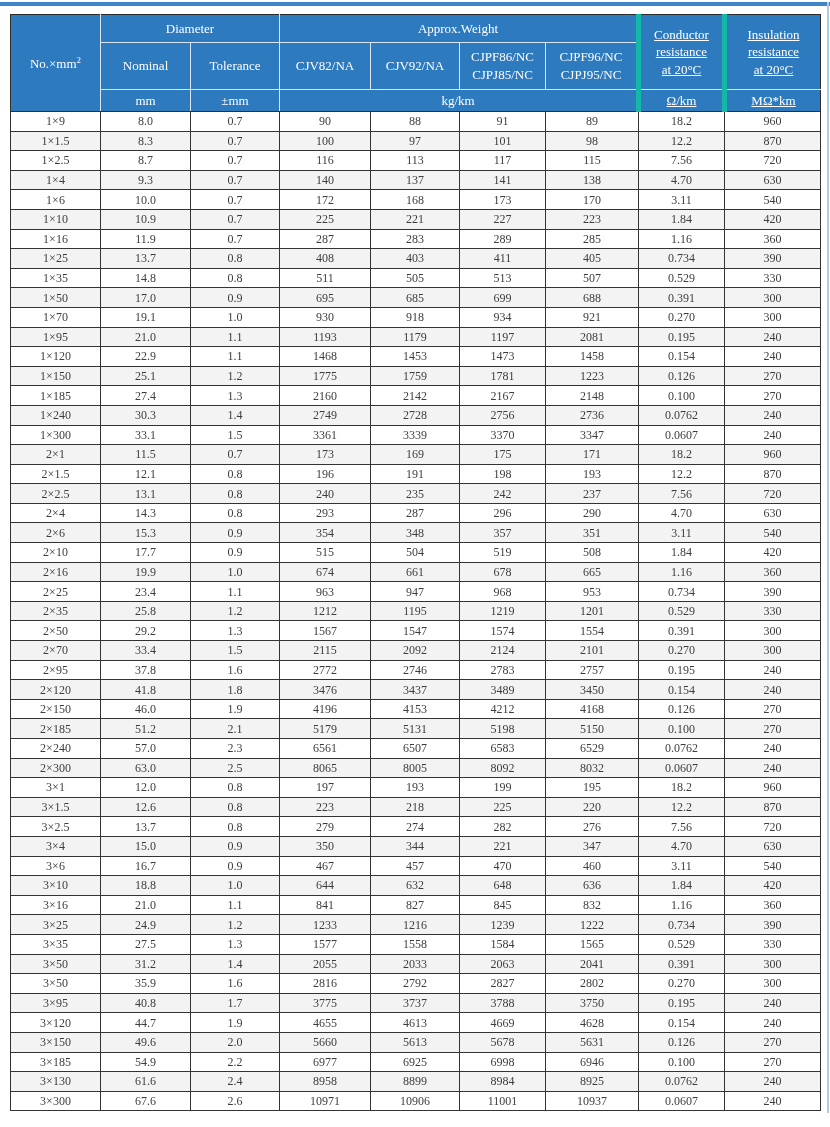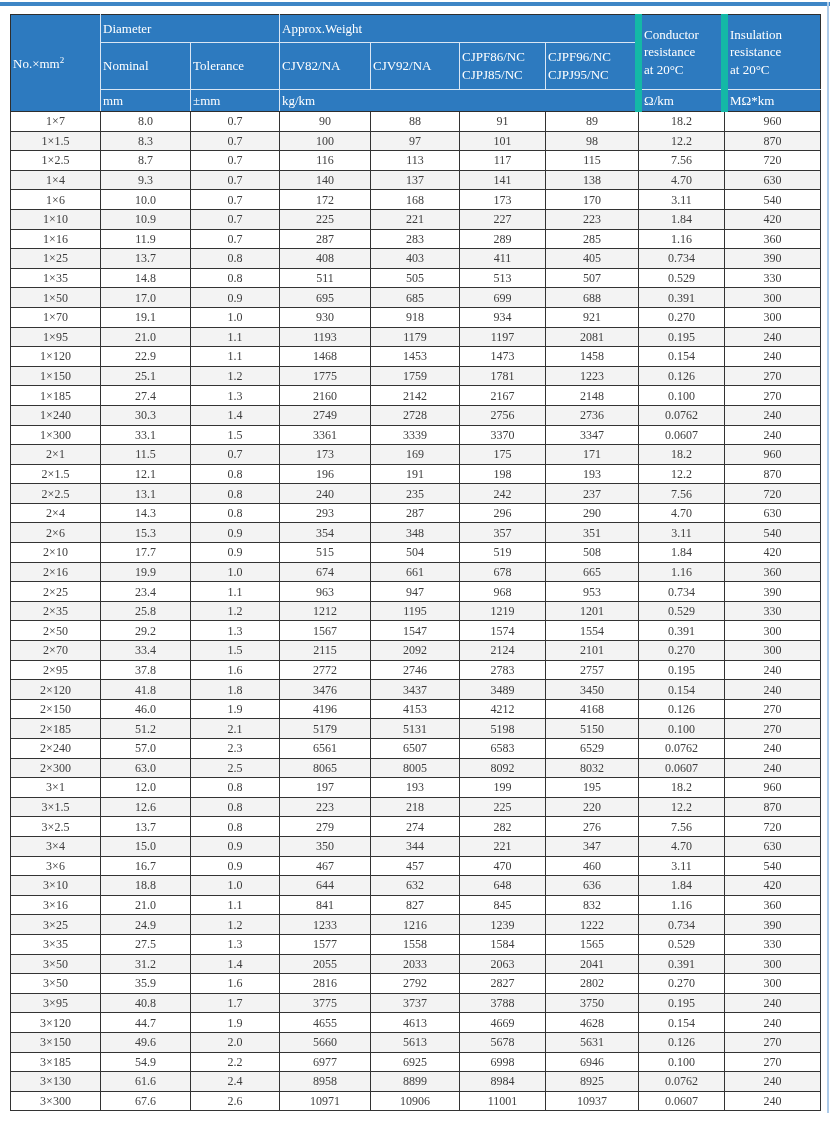--- a/index.html
+++ b/index.html
@@ -36,31 +36,31 @@
   col.c6 { width: 86px; }
   col.c7 { width: 93px; }
   col.c8 { width: 86px; }
   col.c9 { width: 96px; }
 
   thead th {
     background: #2d7abf;
     color: #ffffff;
     font-weight: normal;
     font-size: 13px;
-    text-align: left;
+    text-align: center;
     vertical-align: middle;
     border: 1px solid #d9e6f4;
     white-space: pre-line;
     line-height: 1.35;
     padding: 1px 2px;
   }
   thead tr.hrow1 { height: 28px; }
   thead tr.hrow2 { height: 47px; }
   thead tr.hrow3 { height: 22px; }
-  thead th.dark-left  { border-left: 7px solid #14b8a6; }
+  thead th.dark-left  { border-left: 5px solid #14b8a6; text-decoration: underline; }
   thead th.edge-top   { border-top: 1px solid #2e2e2e; }
   thead th.edge-left  { border-left: 1px solid #2e2e2e; }
   thead th.edge-right { border-right: 1px solid #2e2e2e; }
   thead th.hdr-bottom { border-bottom: 1px solid #2e2e2e; }
   thead th sup { font-size: 9px; }
 
   tbody tr { height: 19.6px; }
   tbody td {
     border: 1px solid #333333;
     border-top-color: #4a4a4a;
@@ -117,21 +117,21 @@
     <tr class="hrow3">
       <th class="hdr-bottom">mm</th>
       <th class="hdr-bottom">±mm</th>
       <th colspan="4" class="hdr-bottom">kg/km</th>
       <th class="hdr-bottom dark-left">Ω/km</th>
       <th class="hdr-bottom dark-left edge-right">MΩ*km</th>
     </tr>
   </thead>
   <tbody>
       <tr>
-        <td>1×7</td>
+        <td>1×9</td>
         <td>8.0</td>
         <td>0.7</td>
         <td>90</td>
         <td>88</td>
         <td>91</td>
         <td>89</td>
         <td>18.2</td>
         <td>960</td>
       </tr>
       <tr class="alt">

